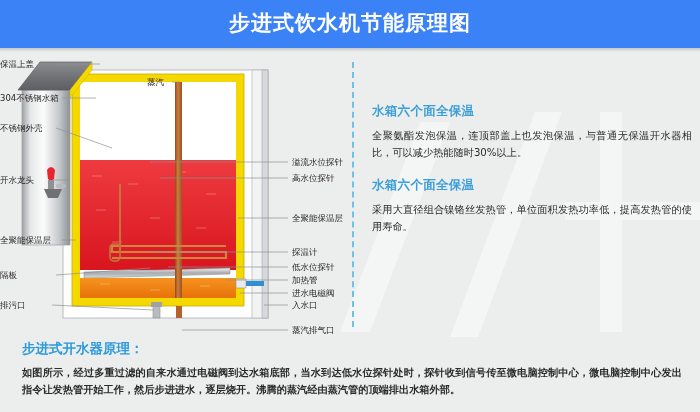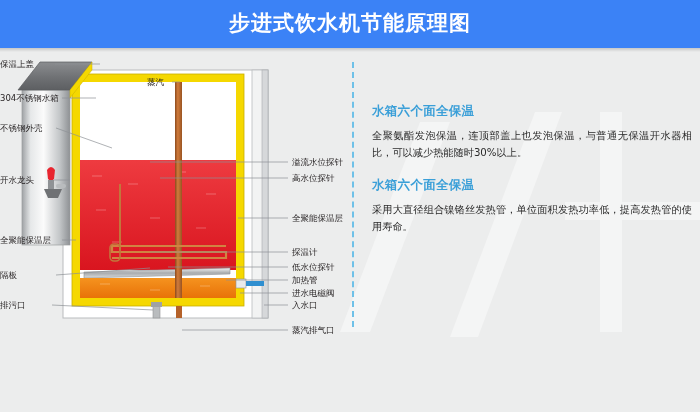--- a/index.html
+++ b/index.html
@@ -262,14 +262,18 @@
       <p class="sec-p">全聚氨酯发泡保温，连顶部盖上也发泡保温，与普通无保温开水器相比，可以减少热能随时30%以上。</p>
     </div>
     <div class="sec">
     </div>
     <div class="sec">
       <h3 class="sec-h">水箱六个面全保温</h3>
       <p class="sec-p">采用大直径组合镍铬丝发热管，单位面积发热功率低，提高发热管的使用寿命。</p>
     </div>
   </div>
 
+  <div class="bottom">
+    <h3 class="bottom-h">步进式开水器原理：</h3>
+    <p class="bottom-p">如图所示，经过多重过滤的自来水通过电磁阀到达水箱底部，当水到达低水位探针处时，探针收到信号传至微电脑控制中心，微电脑控制中心发出指令让发热管开始工作，然后步进进水，逐层烧开。沸腾的蒸汽经由蒸汽管的顶端排出水箱外部。</p>
+  </div>
 
 </div>
 
 </body></html>

